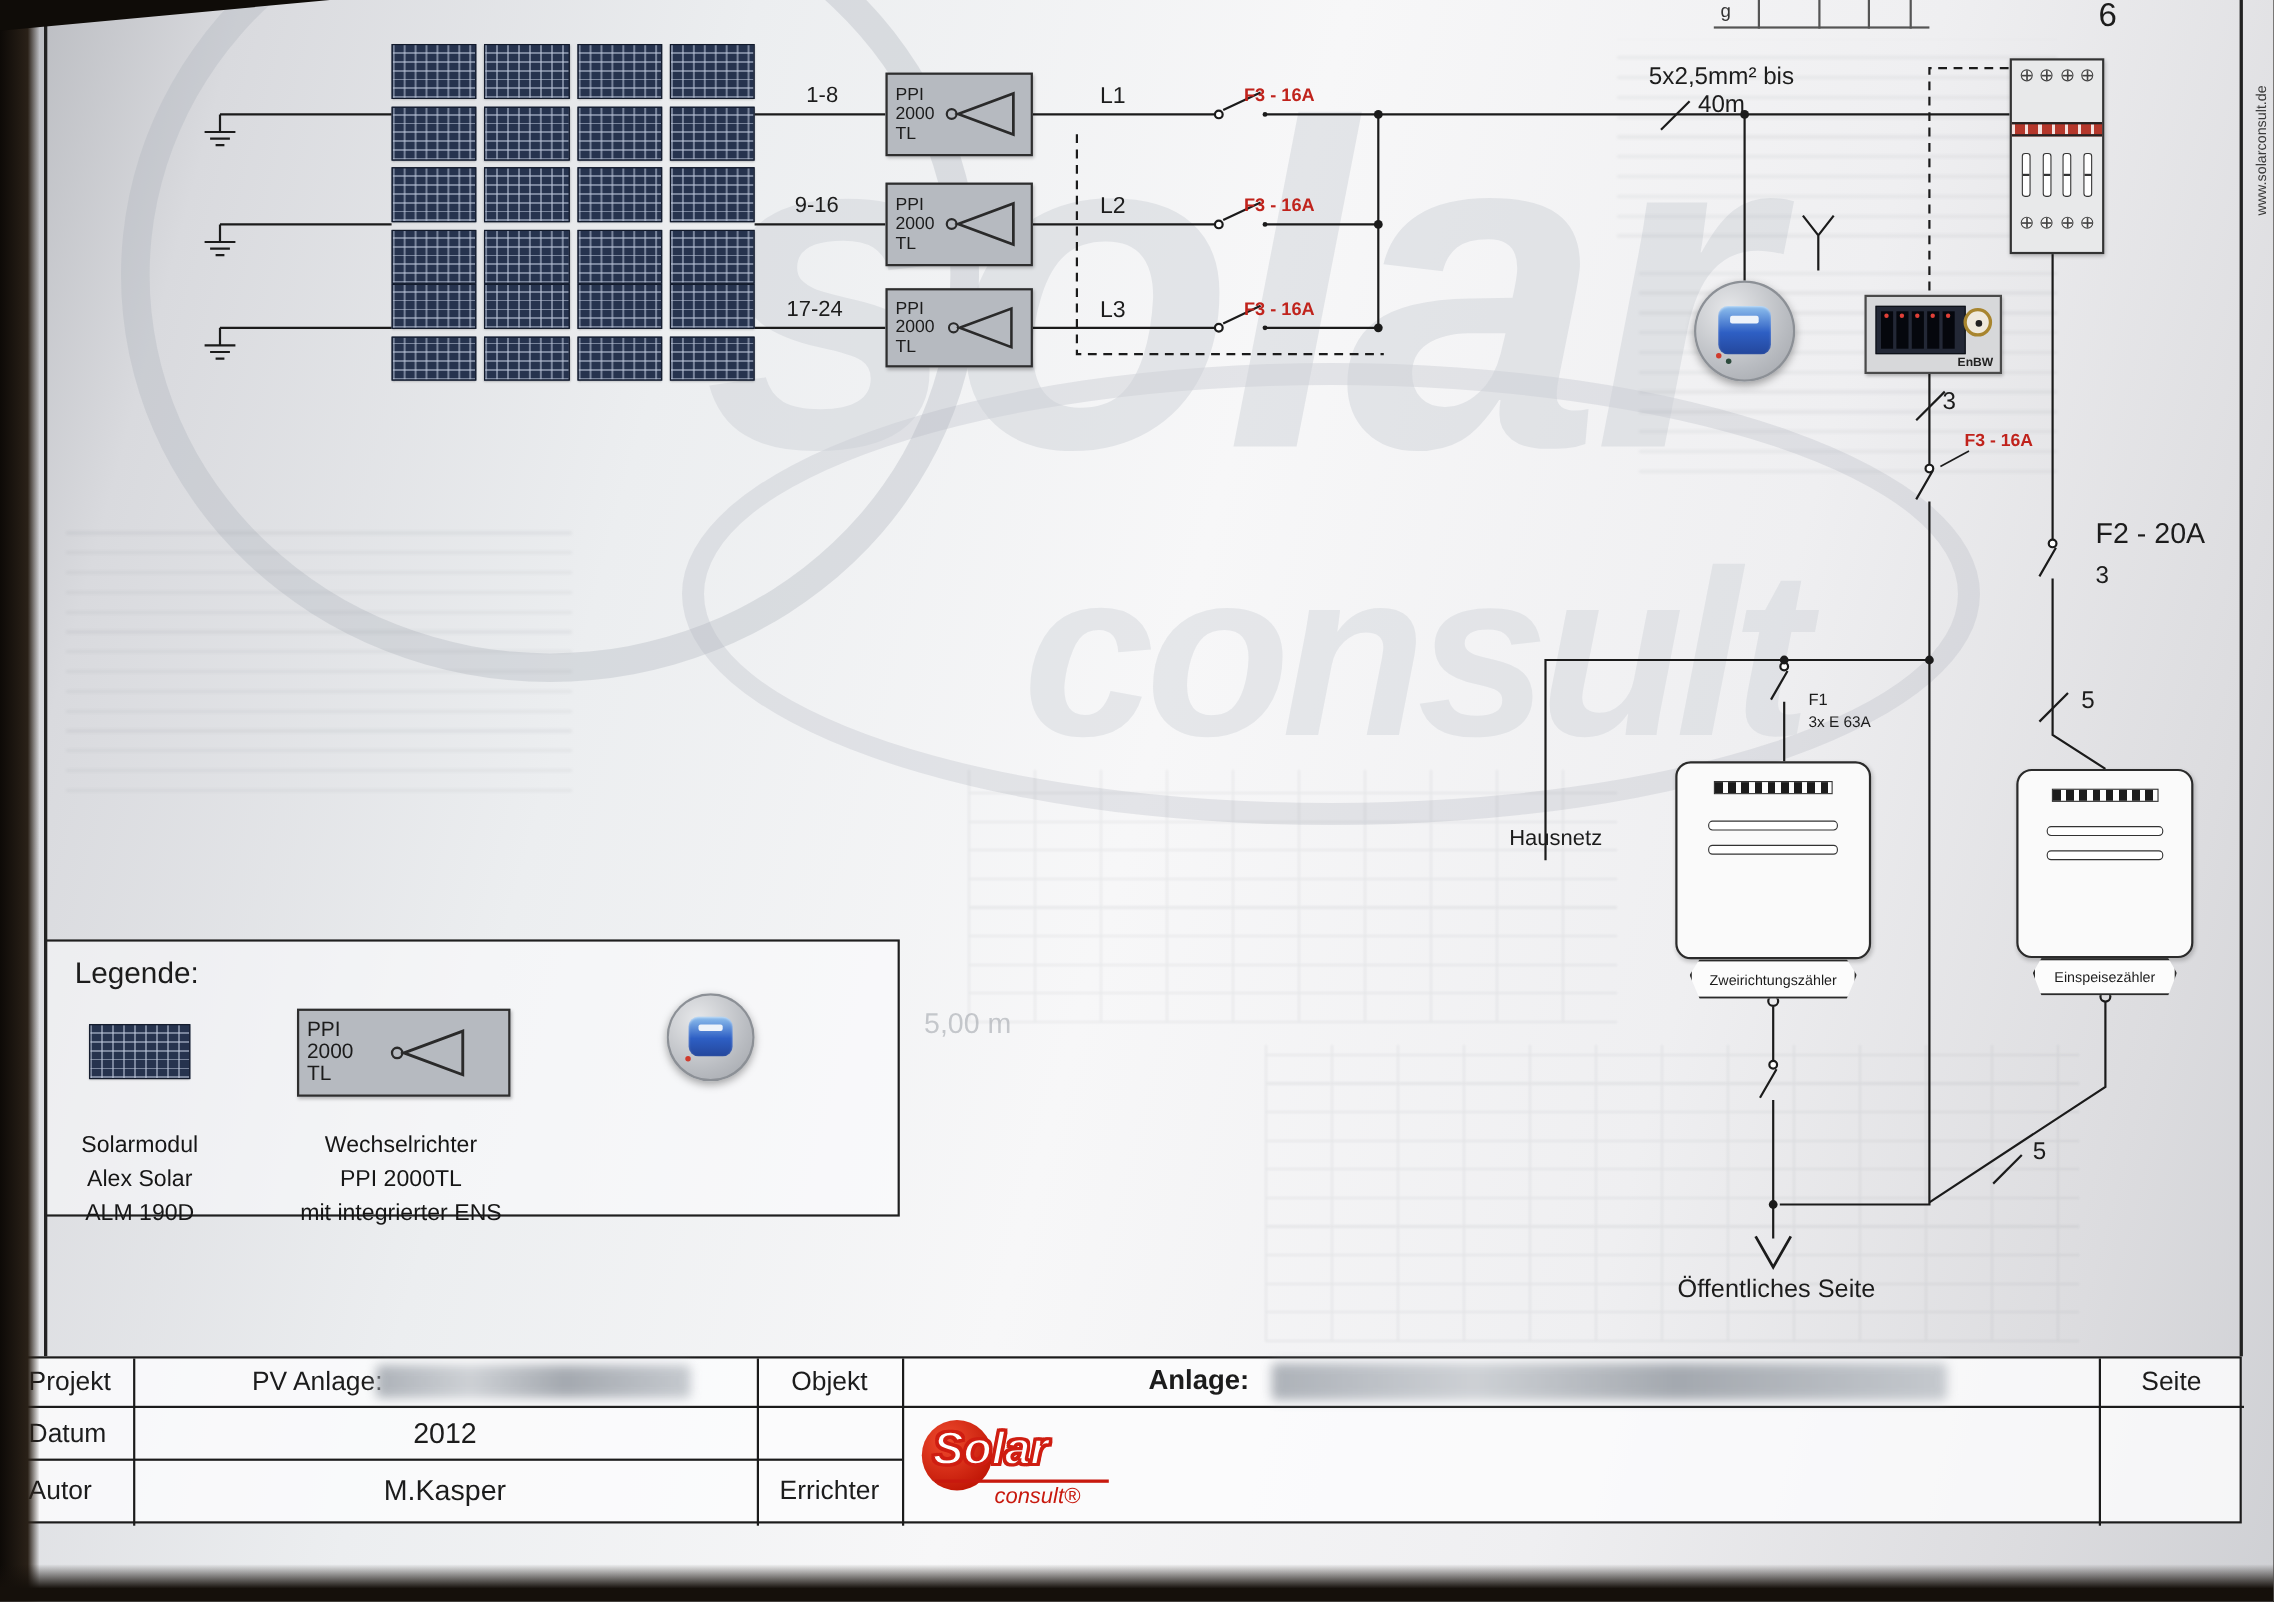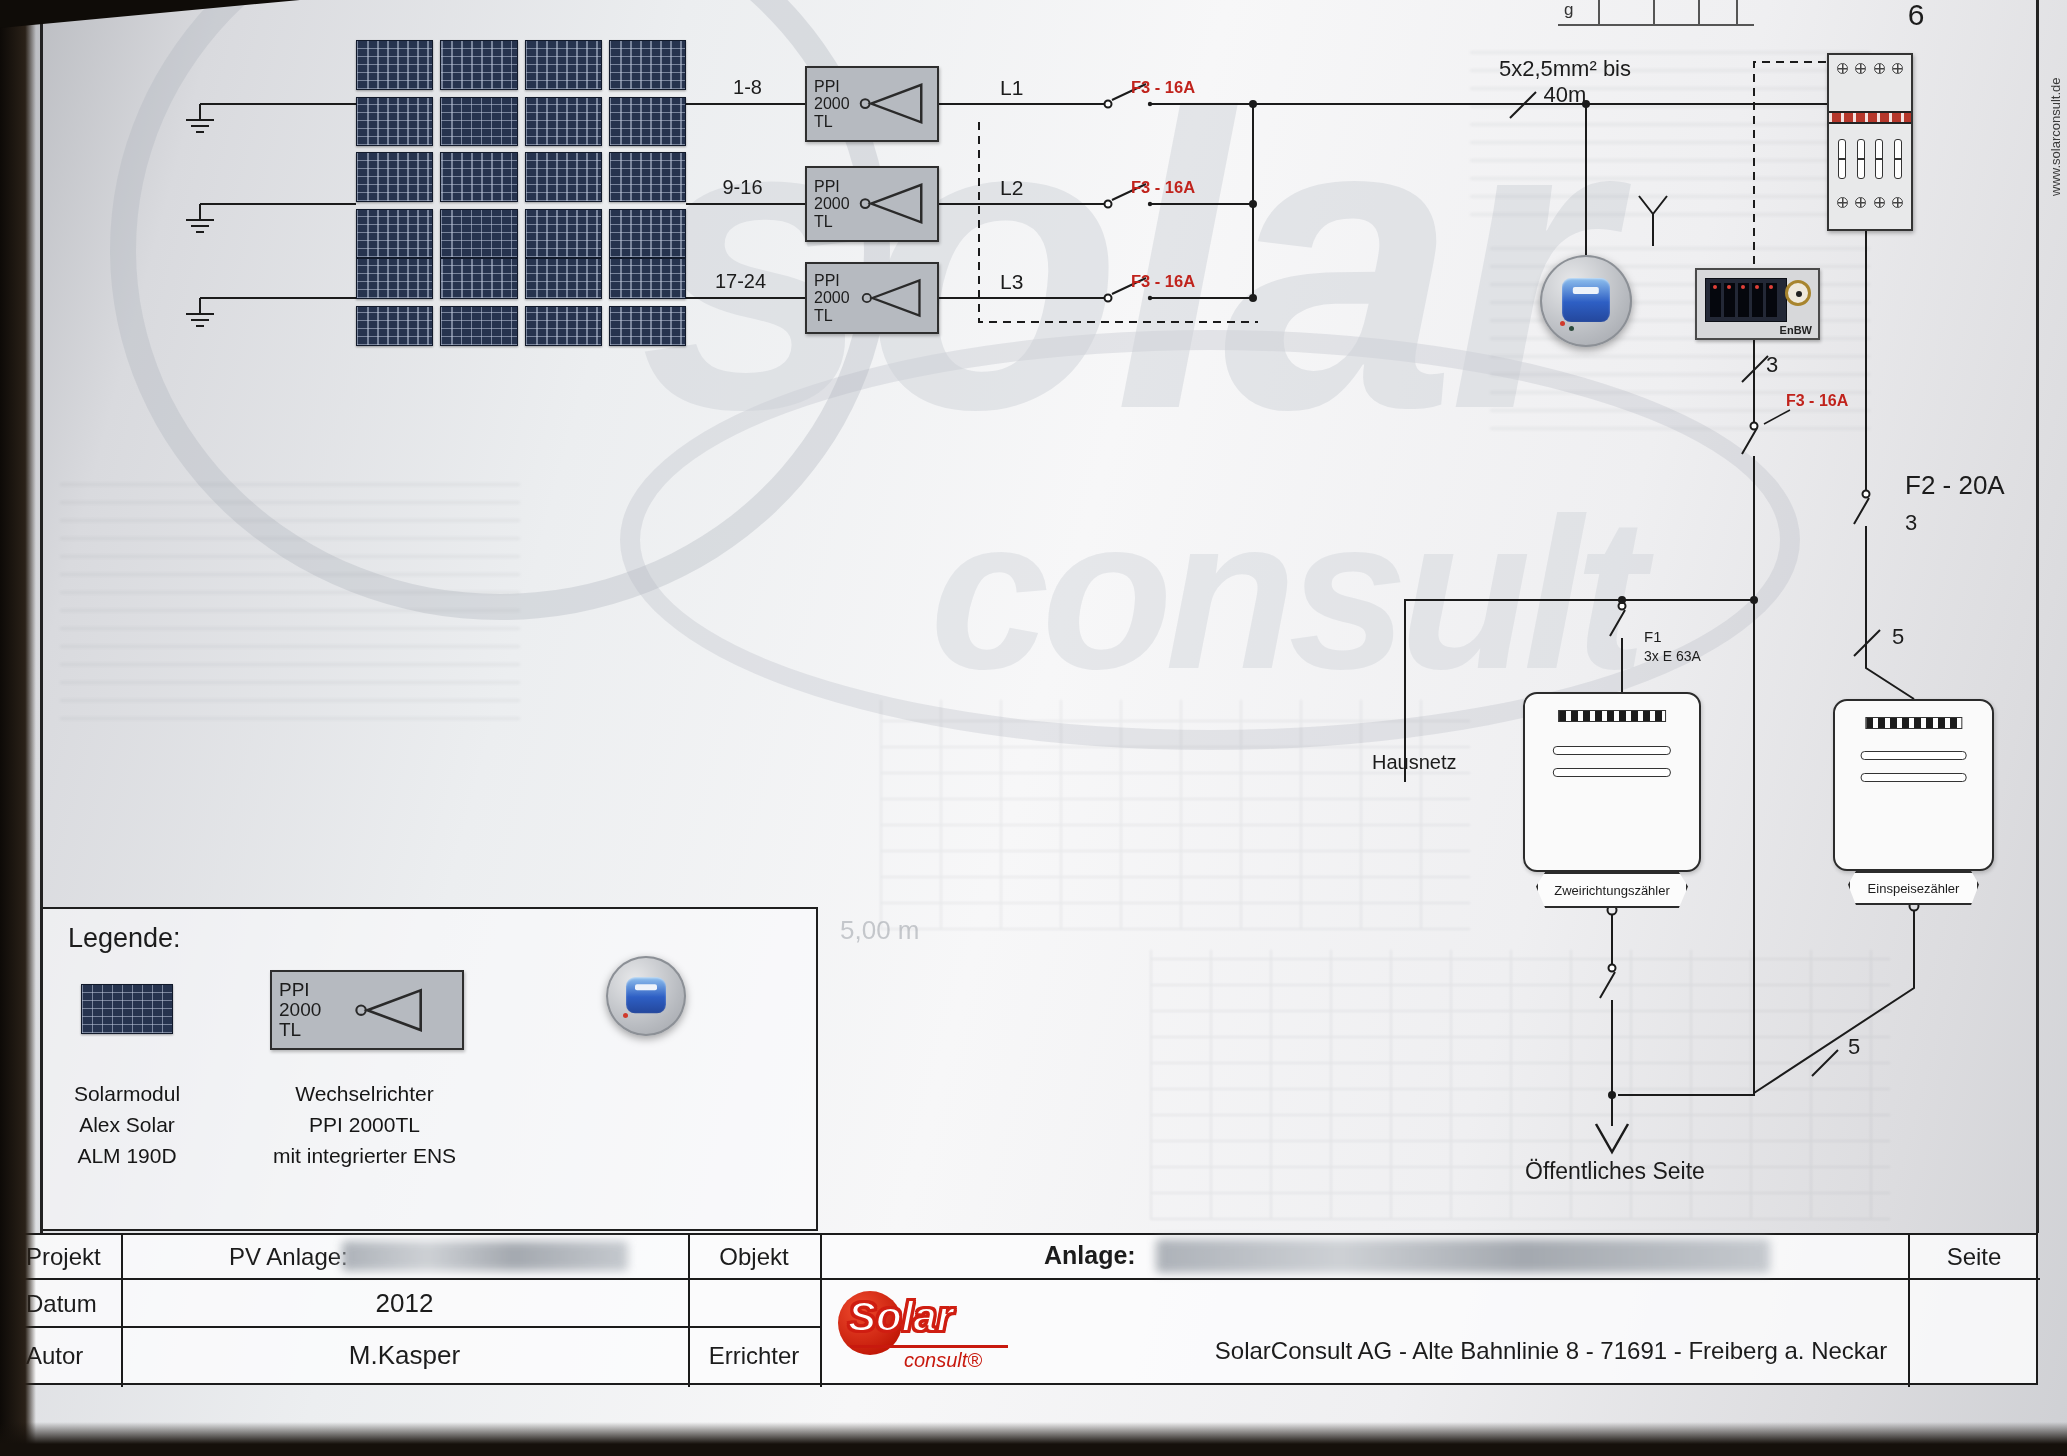--- a/index.html
+++ b/index.html
@@ -315,21 +315,21 @@
     <div class="m-terms"></div>
     <div class="m-slot" style="top:50px;"></div>
     <div class="m-slot" style="top:72px;"></div>
   </div>
   <div class="a m-plate" style="left:1848px;top:871px;width:131px;height:34px;">
     <span>Einspeisezähler</span>
   </div>
 
   <div class="a ctr" style="left:1470px;top:1158px;width:290px;font-size:23px;">Öffentliches Seite</div>
 
-  <div class="a legend" style="left:40px;top:907px;width:778px;height:324px;">
+  <div class="a legend" style="left:40px;top:854px;width:778px;height:252px;">
     <div class="a" style="left:26px;top:14px;font-size:27px;">Legende:</div>
 
     <div class="a pv-module" style="left:39px;top:75px;width:92px;height:50px;"></div>
 
     <div class="a inverter" style="left:228px;top:61px;width:194px;height:80px;">
       <div class="inv-text" style="font-size:19px;">
         <div>PPI</div>
           <div>2000</div>
           <div>TL</div>
       </div>
@@ -383,21 +383,20 @@
     <div class="a tb-label" style="left:14px;top:107px;">Autor</div>
     <div class="a tb-value ctr" style="left:109px;top:105px;width:567px;">M.Kasper</div>
     <div class="a tb-label ctr" style="left:676px;top:107px;width:132px;">Errichter</div>
 
     <div class="a" style="left:826px;top:50px;width:210px;height:98px;">
       <div class="a logo-circle" style="left:0;top:6px;width:64px;height:64px;"></div>
       <div class="a logo-word" style="left:10px;top:8px;">Solar</div>
       <div class="a" style="left:12px;top:60px;width:158px;height:3px;background:#c8190e;"></div>
       <div class="a logo-sub" style="left:66px;top:64px;">consult®</div>
     </div>
-    <div class="a tb-label ctr" style="left:1050px;top:102px;width:978px;font-size:24px;">SolarConsult AG - Alte Bahnlinie 8 - 71691 - Freiberg a. Neckar</div>
   </div>
 
   <div class="a ctr" style="left:1886px;top:-2px;width:60px;font-size:30px;">6</div>
   <div class="a" style="left:1558px;top:0;width:196px;height:26px;border-bottom:2.5px solid #555;">
     <div class="a" style="left:6px;top:0;font-size:17px;color:#333;">g</div>
     <div class="a" style="left:40px;top:0;width:2px;height:26px;background:#555;"></div>
     <div class="a" style="left:95px;top:0;width:2px;height:26px;background:#555;"></div>
     <div class="a" style="left:140px;top:0;width:2px;height:26px;background:#555;"></div>
     <div class="a" style="left:178px;top:0;width:2px;height:26px;background:#555;"></div>
   </div>

